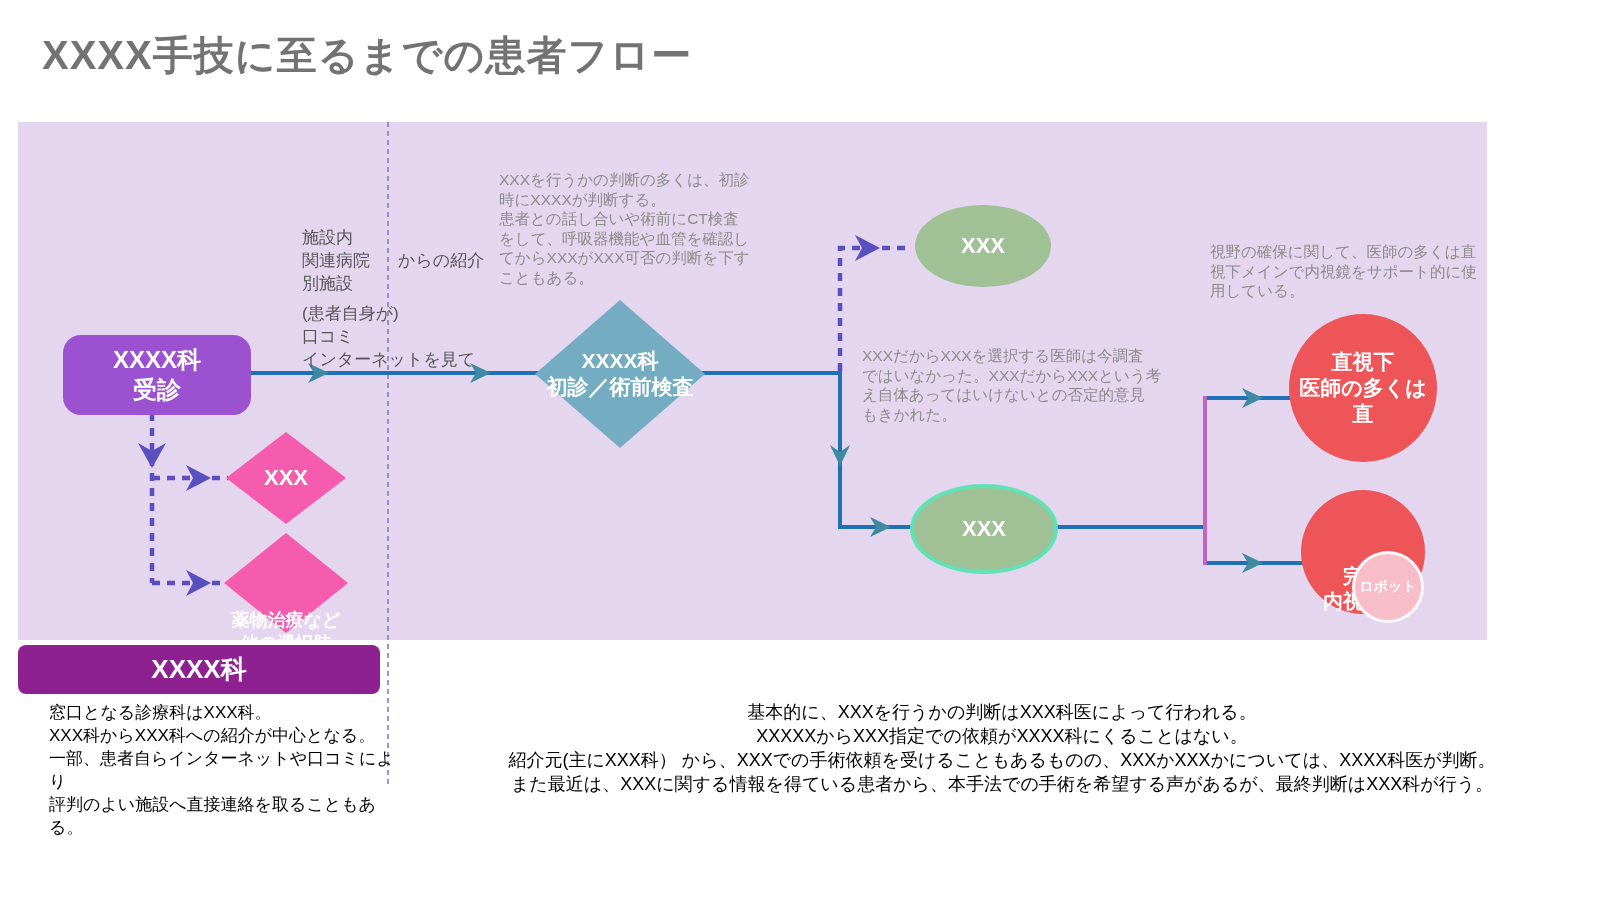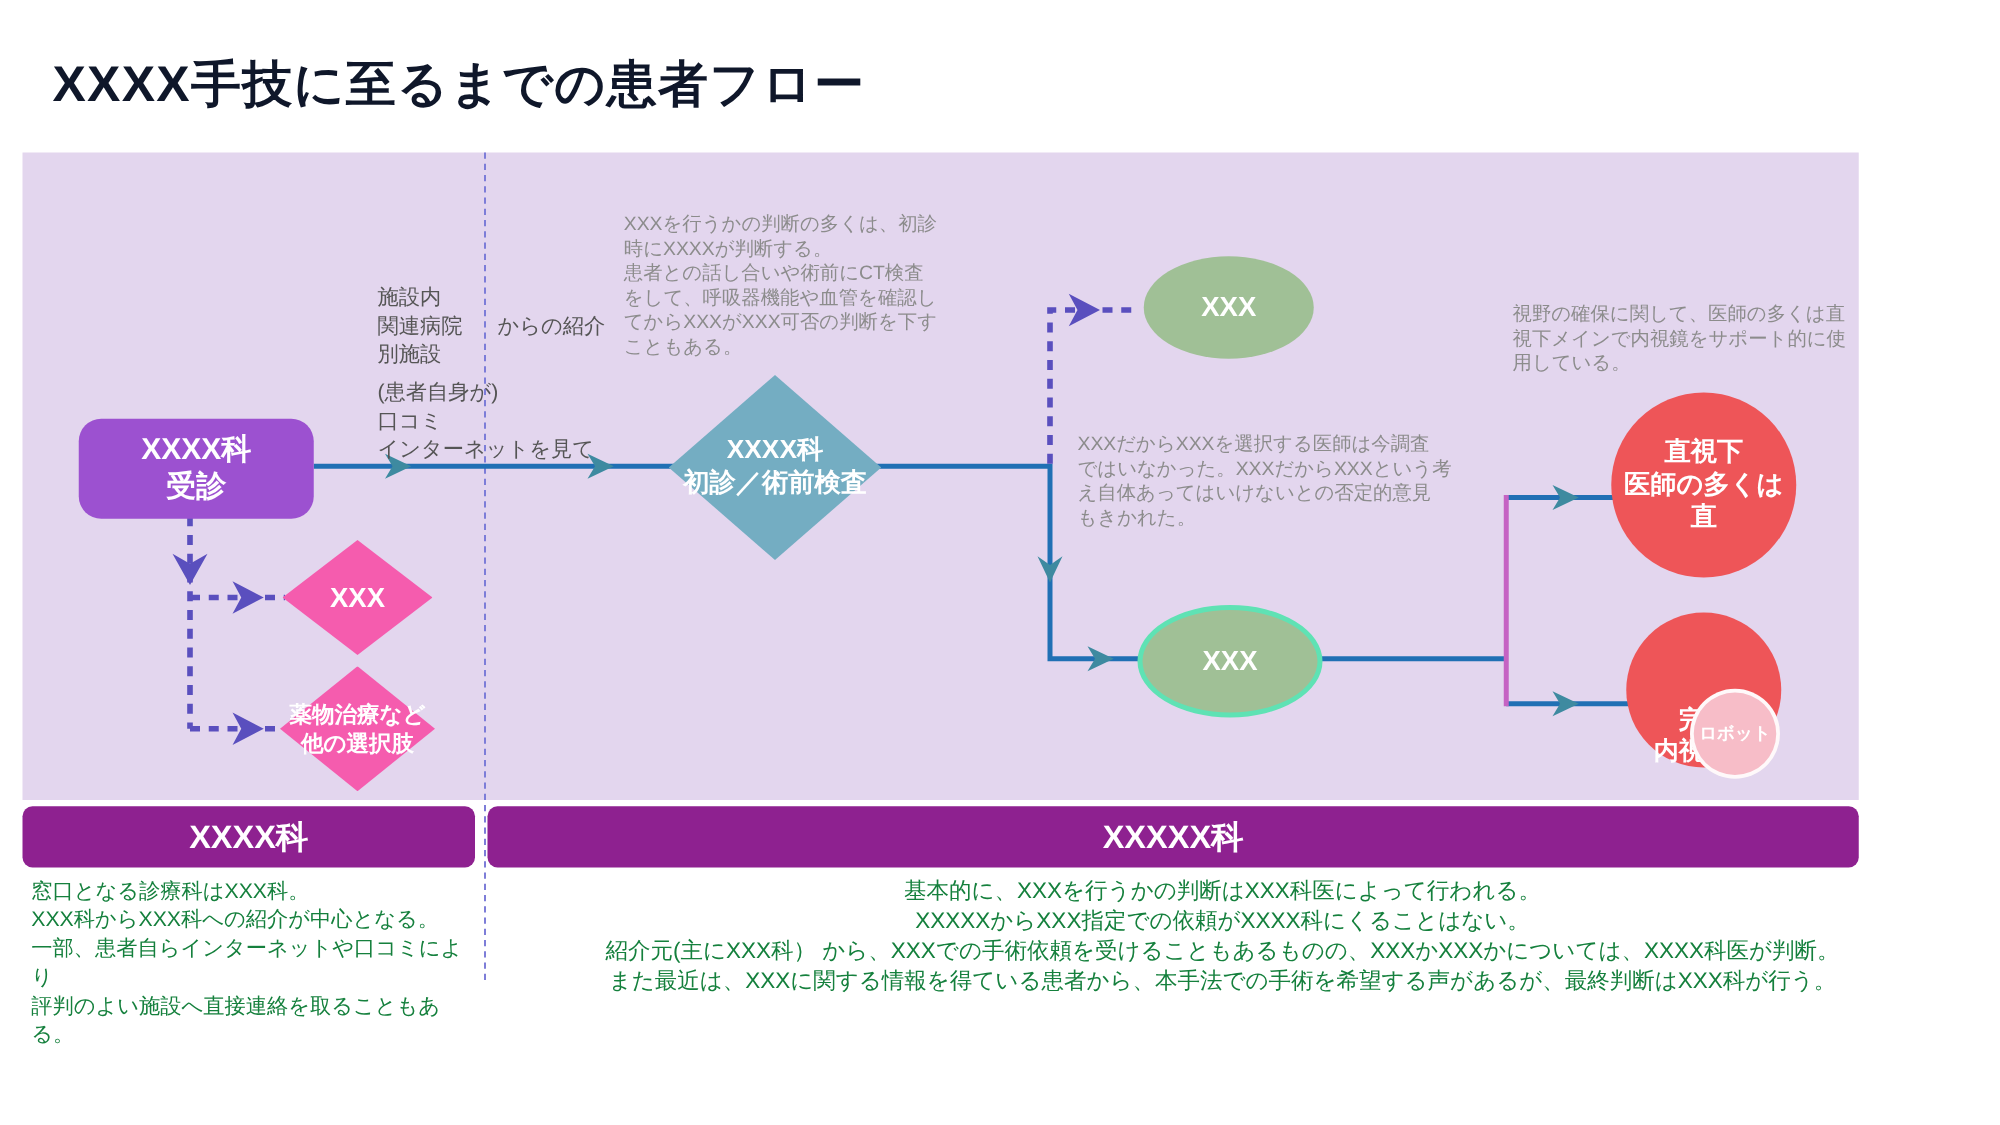--- a/index.html
+++ b/index.html
@@ -2,21 +2,21 @@
 <html><head>
 <meta charset="utf-8">
 <style>
   html,body{margin:0;padding:0;background:#fff;}
   body{font-family:"Liberation Sans","DejaVu Sans",sans-serif;}
   #canvas{position:relative;width:1600px;height:900px;background:#fff;overflow:hidden;}
 
   .abs{position:absolute;}
   .pre{white-space:pre-line;}
 
-  #page-title{left:42px;top:40px;font-size:40px;font-weight:700;color:#0f172a;letter-spacing:1px;}
+  #page-title{left:42px;top:28px;font-size:40px;font-weight:700;color:#737373;letter-spacing:1px;}
 
   #diagram-bg{left:18px;top:122px;width:1469px;height:518px;background:#e3d6ee;}
 
   #connector-svg{left:0;top:0;width:1600px;height:900px;z-index:2;}
 
   .node{z-index:3;display:flex;align-items:center;justify-content:center;text-align:center;color:#fff;font-weight:700;}
   .node .lines{white-space:pre-line;line-height:1.25;}
 
   #node-entry{left:63px;top:335px;width:188px;height:80px;background:#9c51d0;border-radius:18px;font-size:24px;}
 
@@ -25,21 +25,21 @@
     clip-path:polygon(50% 0,100% 50%,50% 100%,0 50%);}
   .diamond-label{position:absolute;left:50%;top:50%;transform:translate(-50%,-50%);
     color:#fff;font-weight:700;text-align:center;white-space:pre-line;line-height:1.25;z-index:4;width:220px;}
 
   #diamond-alt1{left:226px;top:432px;width:120px;height:92px;}
   #diamond-alt1 .diamond-bg{background:#f55cae;}
   #diamond-alt1 .diamond-label{font-size:22px;}
 
   #diamond-alt2{left:224px;top:533px;width:124px;height:100px;}
   #diamond-alt2 .diamond-bg{background:#f55cae;}
-  #diamond-alt2 .diamond-label{font-size:18px;width:170px;}
+  #diamond-alt2 .diamond-label{font-size:18px;width:170px;margin-top:48px;}
 
   #diamond-exam{left:535px;top:300px;width:170px;height:148px;}
   #diamond-exam .diamond-bg{background:#74adc2;}
   #diamond-exam .diamond-label{font-size:21px;}
 
   #ellipse-top{left:915px;top:205px;width:136px;height:82px;background:#a0c096;border-radius:50%;font-size:22px;}
   #ellipse-bottom{left:910px;top:484px;width:140px;height:82px;background:#a0c096;border:4px solid #5fe2b4;border-radius:50%;font-size:22px;}
 
   #circle-direct{left:1289px;top:314px;width:148px;height:148px;background:#ee5558;border-radius:50%;font-size:21px;}
   #circle-full{left:1301px;top:490px;width:124px;height:124px;background:#ee5558;border-radius:50%;font-size:20px;
@@ -56,21 +56,21 @@
   .label-gray{z-index:3;color:#555;font-size:17px;line-height:23px;}
   #label-referral{left:302px;top:226px;}
   #label-referral-suffix{left:398px;top:249px;}
   #label-patient-self{left:302px;top:302px;}
 
   .banner{z-index:3;display:flex;align-items:center;justify-content:center;background:#8e2190;
     color:#fff;font-weight:700;font-size:26px;border-radius:8px;}
   #banner-left{left:18px;top:645px;width:362px;height:49px;}
   #banner-right{left:390px;top:645px;width:1097px;height:49px;}
 
-  .footnote{z-index:3;color:#15803d;white-space:pre-line;}
+  .footnote{z-index:3;color:#000000;white-space:pre-line;margin-left:24px;}
   #footnote-left{left:25px;top:701px;font-size:17px;line-height:23px;width:356px;}
   #footnote-right{left:403px;top:700px;font-size:18px;line-height:24px;width:1150px;text-align:center;}
 </style>
 </head>
 <body>
 
 <div id="canvas">
 
   <div class="abs" id="page-title">XXXX手技に至るまでの患者フロー</div>
 
@@ -168,23 +168,20 @@
 ではいなかった。XXXだからXXXという考
 え自体あってはいけないとの否定的意見
 もきかれた。</div>
   <div class="abs note pre" id="note-view">視野の確保に関して、医師の多くは直
 視下メインで内視鏡をサポート的に使
 用している。</div>
 
   <div class="abs banner" id="banner-left">
     <span>XXXX科</span>
   </div>
-  <div class="abs banner" id="banner-right">
-    <span>XXXXX科</span>
-  </div>
 
   <div class="abs footnote" id="footnote-left">窓口となる診療科はXXX科。
 XXX科からXXX科への紹介が中心となる。
 一部、患者自らインターネットや口コミにより
 評判のよい施設へ直接連絡を取ることもある。</div>
   <div class="abs footnote" id="footnote-right">基本的に、XXXを行うかの判断はXXX科医によって行われる。
 XXXXXからXXX指定での依頼がXXXX科にくることはない。
 紹介元(主にXXX科） から、XXXでの手術依頼を受けることもあるものの、XXXかXXXかについては、XXXX科医が判断。
 また最近は、XXXに関する情報を得ている患者から、本手法での手術を希望する声があるが、最終判断はXXX科が行う。</div>
 

